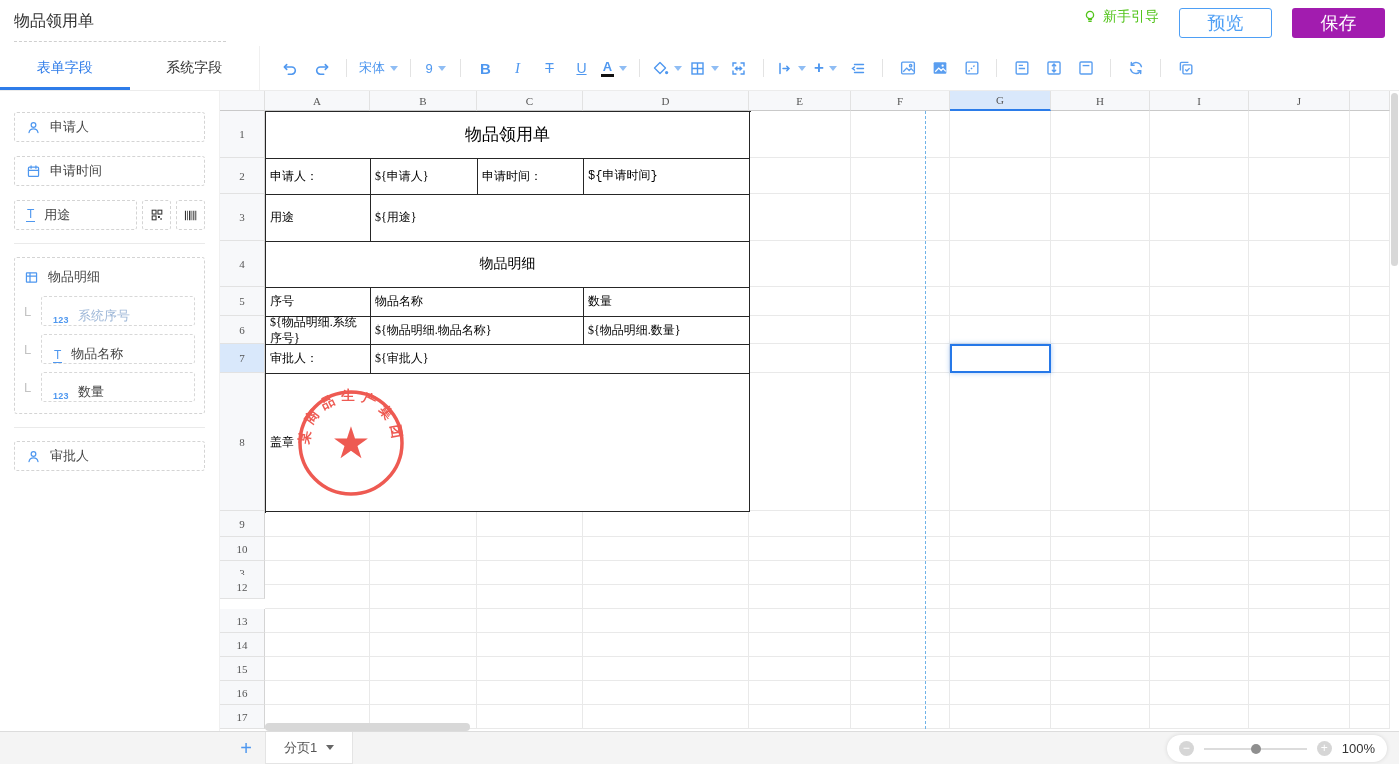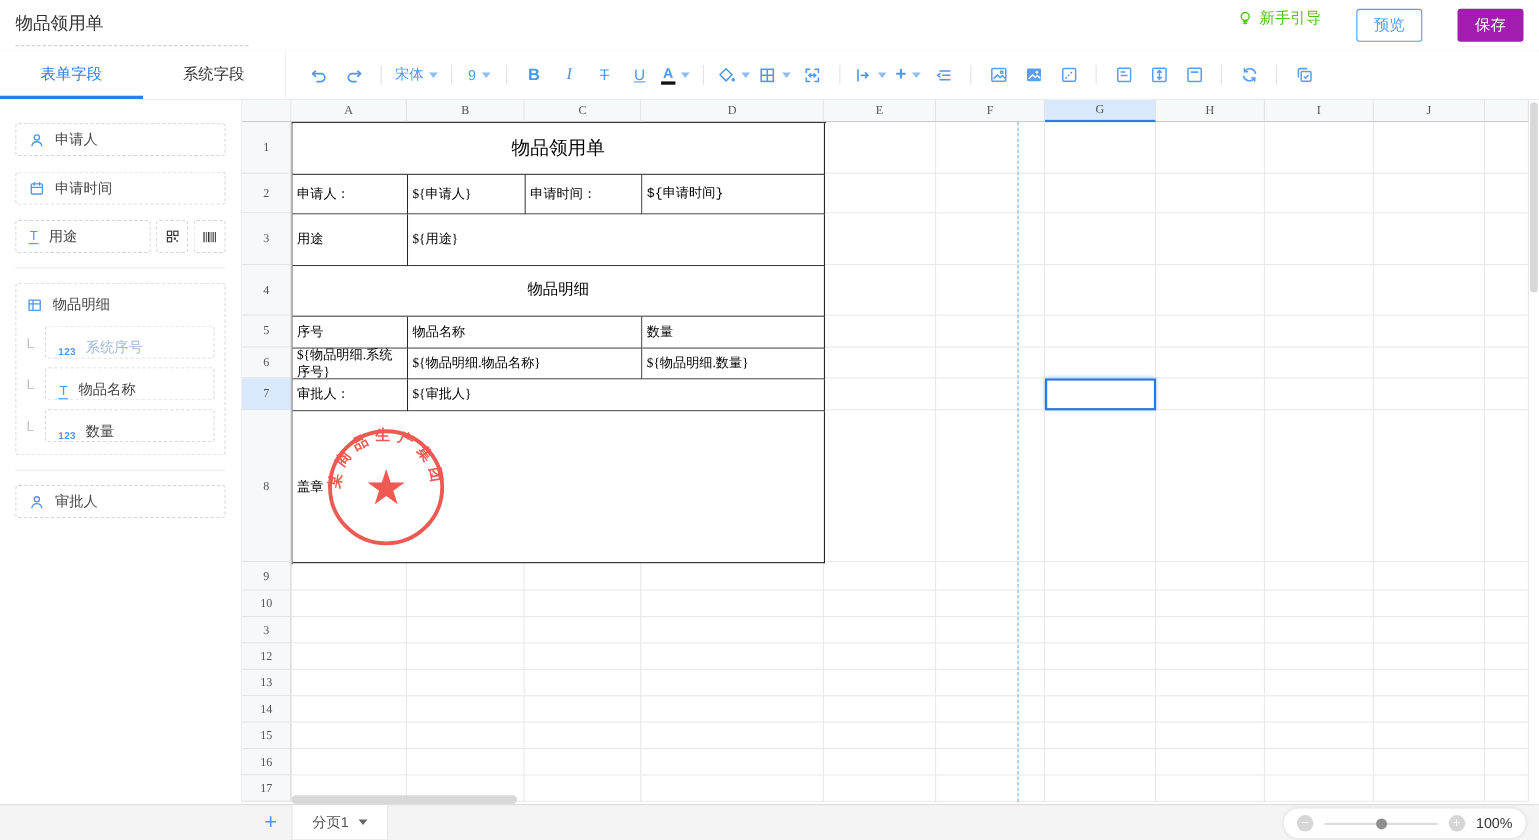--- a/index.html
+++ b/index.html
@@ -4,22 +4,22 @@
 <style>
   html,body{margin:0;padding:0;background:#fff;}
   .app{position:relative;width:1399px;height:764px;overflow:hidden;background:#fff;
        font-family:"Liberation Sans",sans-serif;-webkit-font-smoothing:antialiased;}
   
   .topbar{position:absolute;top:0;left:0;right:0;height:46px;background:#fff;border-bottom:1px solid #ececec;}
   .doc-title{position:absolute;left:14px;top:11px;font-size:16px;color:#333;width:212px;
              padding-bottom:9px;border-bottom:1px dashed #cfcfcf;cursor:text;}
   .topbar-right{position:absolute;right:14px;top:8px;display:flex;align-items:flex-start;gap:20px;}
   .guide{display:flex;align-items:center;gap:5px;color:#52c41a;font-size:14px;cursor:pointer;}
-  .btn{width:60px;height:30px;border-radius:3px;font-size:14px;display:flex;align-items:center;
-       justify-content:center;cursor:pointer;box-sizing:border-box;font-family:inherit;margin-left:12px;}
+  .btn{width:93px;height:30px;border-radius:3px;font-size:18px;display:flex;align-items:center;
+       justify-content:center;cursor:pointer;box-sizing:border-box;font-family:inherit;}
   .btn-outline{border:1px solid #4e9ff5;background:#fff;color:#4e9ff5;}
   .btn-primary{border:none;background:#a21caf;color:#fff;}
   
   .second-row{position:absolute;top:46px;left:0;right:0;height:44px;border-bottom:1px solid #ececec;display:flex;background:#fff;}
   .side-tabs{width:260px;flex:none;display:flex;border-right:1px solid #f0f0f0;box-sizing:border-box;}
   .tab{flex:1;display:flex;align-items:center;justify-content:center;font-size:14px;color:#333;
        position:relative;cursor:pointer;}
   .tab.active{color:#2f7ce9;}
   .tab.active::after{content:"";position:absolute;left:0;right:0;bottom:0;height:3px;background:#2f7ce9;}
   .toolbar{flex:1;display:flex;align-items:center;padding-left:14px;gap:1px;}
@@ -404,21 +404,21 @@
           <div class="row-hdr" style="top: 47px; height: 36px;">2</div>
           <div class="row-hdr" style="top: 83px; height: 47px;">3</div>
           <div class="row-hdr" style="top: 130px; height: 46px;">4</div>
           <div class="row-hdr" style="top: 176px; height: 29px;">5</div>
           <div class="row-hdr" style="top: 205px; height: 28px;">6</div>
           <div class="row-hdr sel" style="top: 233px; height: 29px;">7</div>
           <div class="row-hdr" style="top: 262px; height: 138px;">8</div>
           <div class="row-hdr" style="top: 400px; height: 26px;">9</div>
           <div class="row-hdr" style="top: 426px; height: 24px;">10</div>
           <div class="row-hdr" style="top: 450px; height: 24px;">3</div>
-          <div class="row-hdr" style="top: 474px; height: 24px;">12</div>
+          <div class="row-hdr" style="top: 464px; height: 24px;">12</div>
           <div class="row-hdr" style="top: 498px; height: 24px;">13</div>
           <div class="row-hdr" style="top: 522px; height: 24px;">14</div>
           <div class="row-hdr" style="top: 546px; height: 24px;">15</div>
           <div class="row-hdr" style="top: 570px; height: 24px;">16</div>
           <div class="row-hdr" style="top: 594px; height: 24px;">17</div>
         </div>
 
       <div class="grid-body">
         <div>
             <div class="gl-v" style="left: 104px;"></div>

